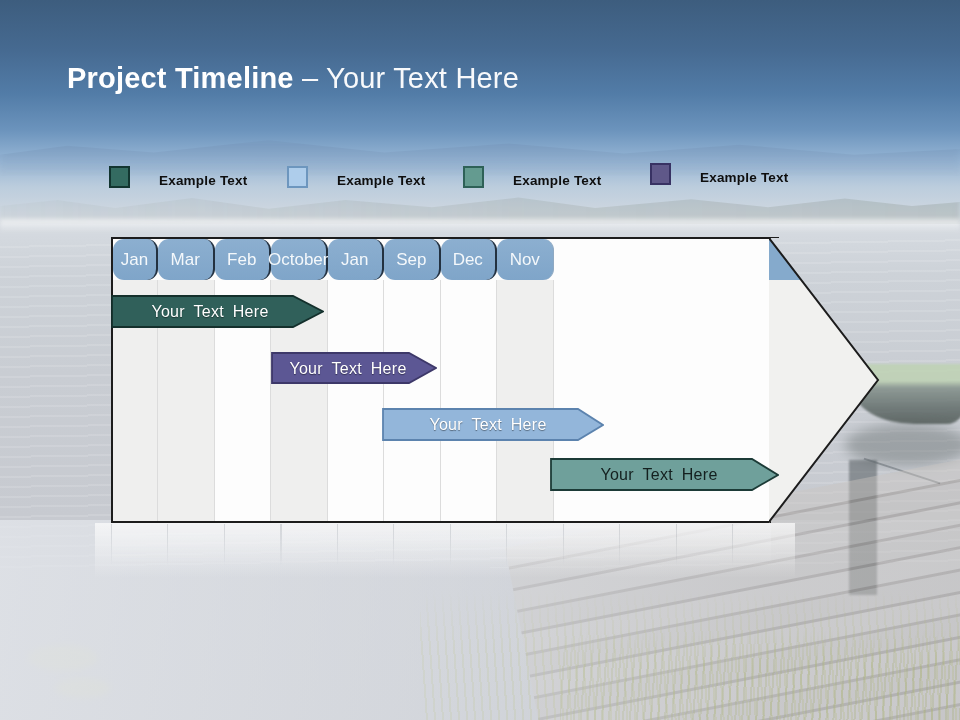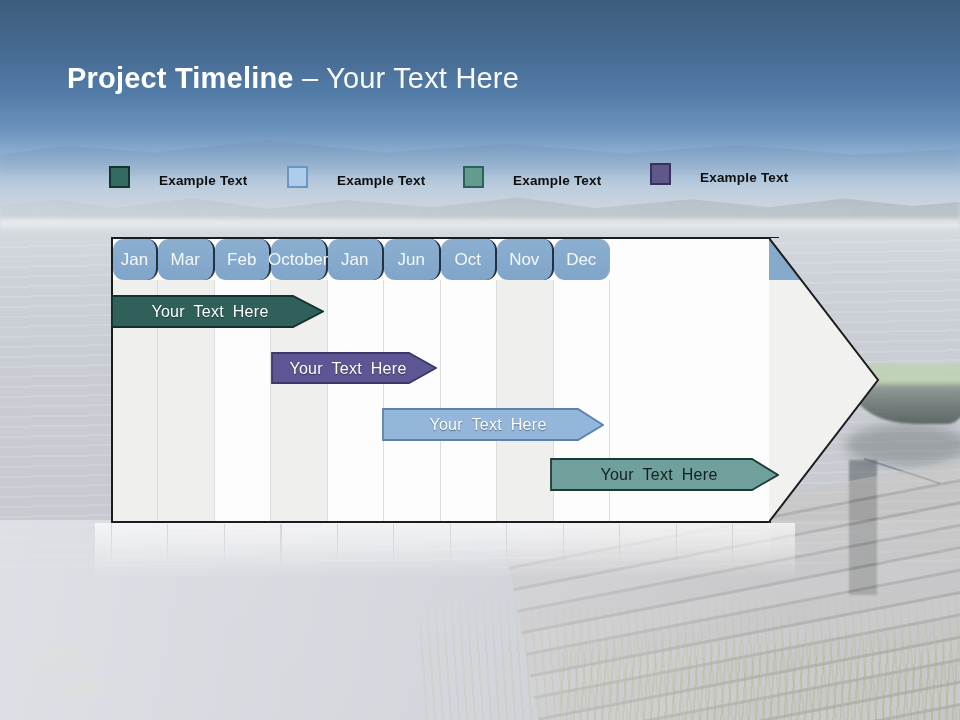--- a/index.html
+++ b/index.html
@@ -147,33 +147,29 @@
         </div>
       <div class="tt-colwrap col-odd">
         <div class="tt-head">October</div>
           <div class="tt-body"></div>
         </div>
       <div class="tt-colwrap col-even">
         <div class="tt-head">Jan</div>
           <div class="tt-body"></div>
         </div>
       <div class="tt-colwrap col-even">
-        <div class="tt-head">Jun</div>
-          <div class="tt-body"></div>
-        </div>
-      <div class="tt-colwrap col-even">
-        <div class="tt-head">Oct</div>
+        <div class="tt-head">Sep</div>
+          <div class="tt-body"></div>
+        </div>
+      <div class="tt-colwrap col-even">
+        <div class="tt-head">Dec</div>
           <div class="tt-body"></div>
         </div>
       <div class="tt-colwrap col-odd">
         <div class="tt-head">Nov</div>
-          <div class="tt-body"></div>
-        </div>
-      <div class="tt-colwrap col-even">
-        <div class="tt-head">Dec</div>
           <div class="tt-body"></div>
         </div>
     </div>
   </div>
 
   <svg class="tt-tip" width="112" height="286" viewBox="0 0 112 286">
     <polygon points="0,0 109,143 0,286" fill="#f1f1ef"></polygon>
     <polygon points="0,0 33,43 0,43" fill="#85aacc"></polygon>
     <path d="M0,1 L109,143 L0,285" fill="none" stroke="#1c1c1c" stroke-width="2"></path>
     <path d="M0,0 L10,0" stroke="#1c1c1c" stroke-width="2"></path>

